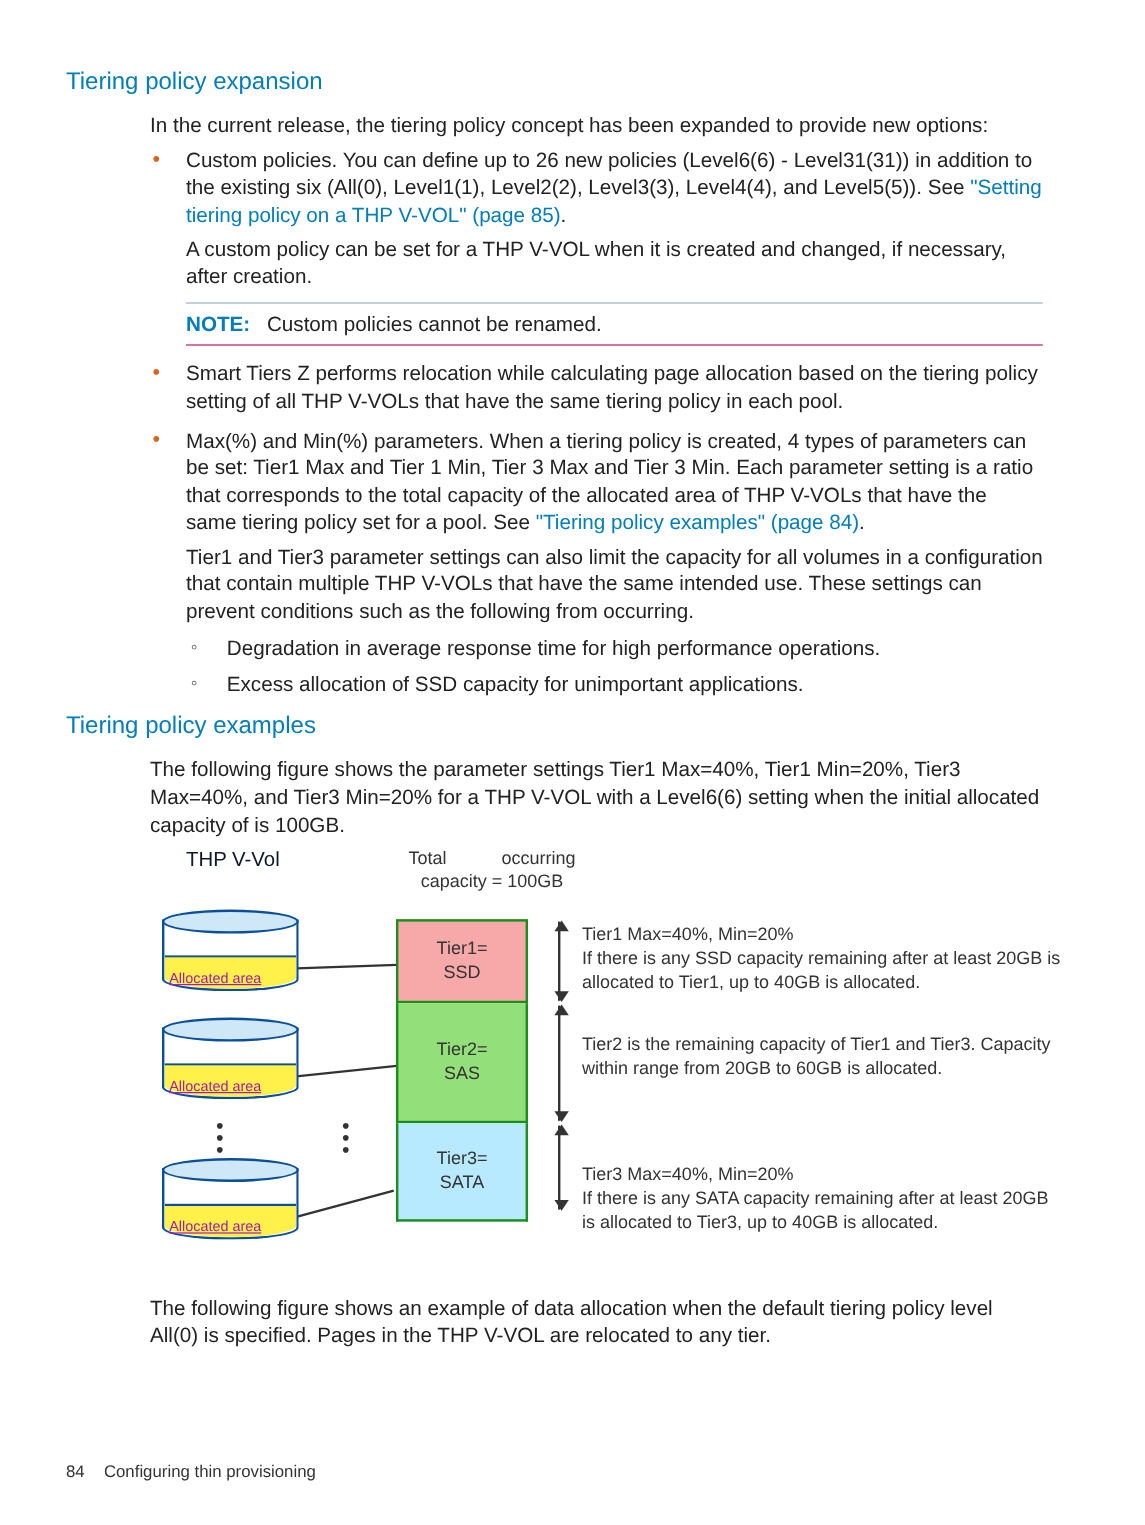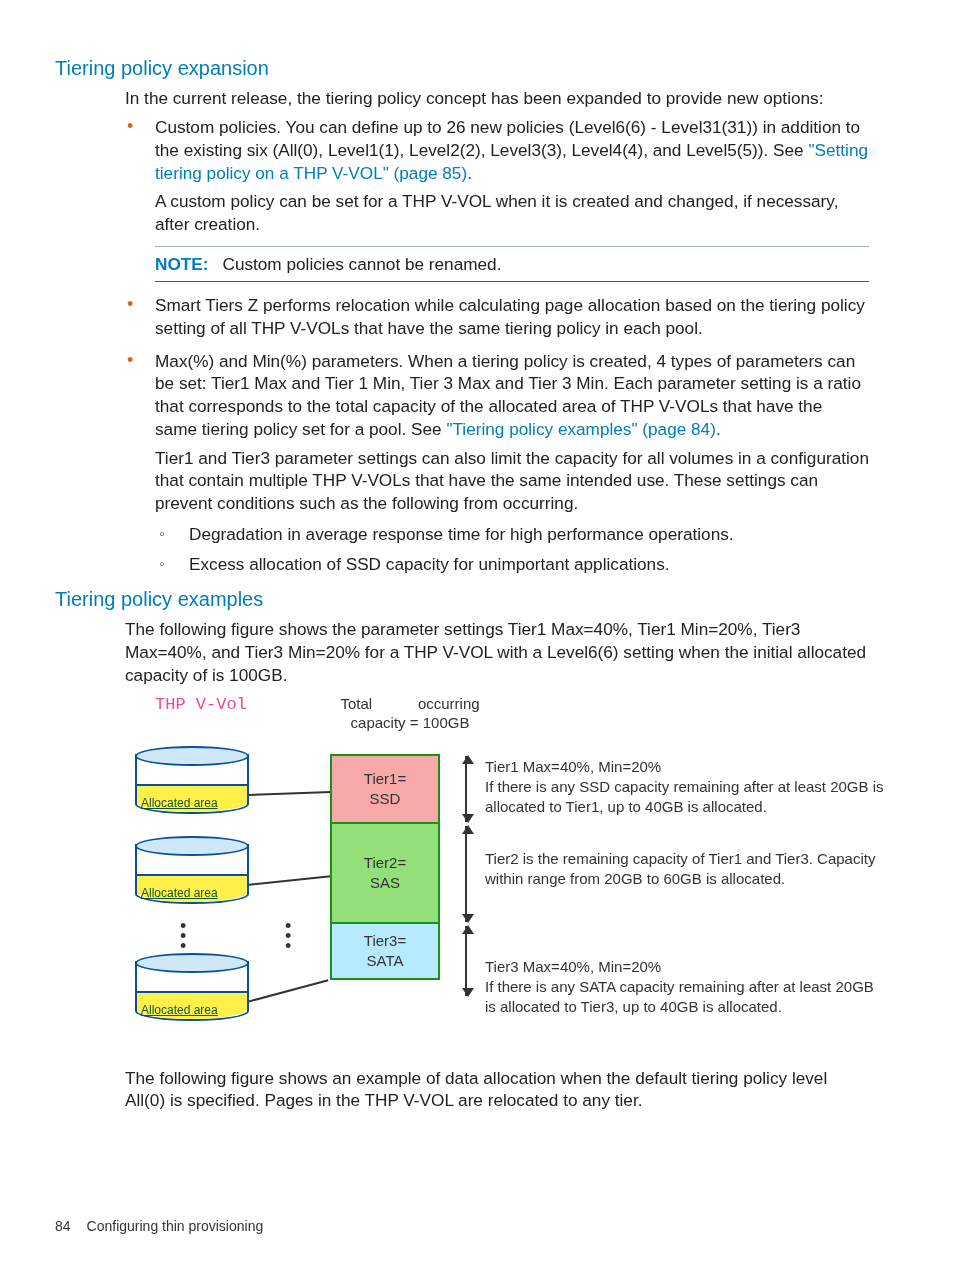--- a/index.html
+++ b/index.html
@@ -23,21 +23,21 @@
   }
   h2 {
     color: #007dba;
     font-weight: 400;
     font-size: 20px;
     margin: 0 0 6px 0;
   }
   .body-indent {
     margin-left: 70px;
   }
-  p { margin: 0 0 6px 0; }
+  p { margin: 12px 0 6px 0; }
   ul.bul {
     list-style: none;
     padding: 0;
     margin: 0;
   }
   ul.bul > li {
     position: relative;
     padding-left: 30px;
     margin-bottom: 10px;
   }
@@ -137,30 +137,29 @@
     background: #fff14a;
     border-bottom-left-radius: 55px 10px;
     border-bottom-right-radius: 55px 10px;
     border-top: 2px solid #0a4f9a;
   }
   .alloc-txt {
     position: absolute;
     left: 6px;
     bottom: 4px;
     font-size: 12px;
-    color: #14532d;
+    color: #a21caf;
     z-index: 10;
     text-decoration: underline;
   }
   .vvol-label {
     position: absolute;
     left: 30px; top: -5px;
     font-size: 17px;
-    color: #ec4899;
-    font-family: Liberation Mono, monospace;
+    color: #0f172a;
   }
 
   .tot-cap {
     position: absolute;
     left: 190px; top: -5px;
     font-size: 15px;
     text-align: center;
     width: 190px;
   }
 
@@ -175,21 +174,21 @@
     border: 2px solid #1a8f1a;
     display: flex;
     align-items: center;
     justify-content: center;
     text-align: center;
     font-size: 15px;
     box-sizing: border-box;
   }
   .tier1 { height: 70px; background: #f7a8a8; }
   .tier2 { height: 100px; background: #93e07a; border-top: none; }
-  .tier3 { height: 56px;  background: #b7eaff; border-top: none; }
+  .tier3 { height: 82px;  background: #b7eaff; border-top: none; }
 
   
   .arrows {
     position: absolute;
     left: 328px;
     top: 55px;
     width: 30px;
     height: 244px;
   }
   .v-arrow {

